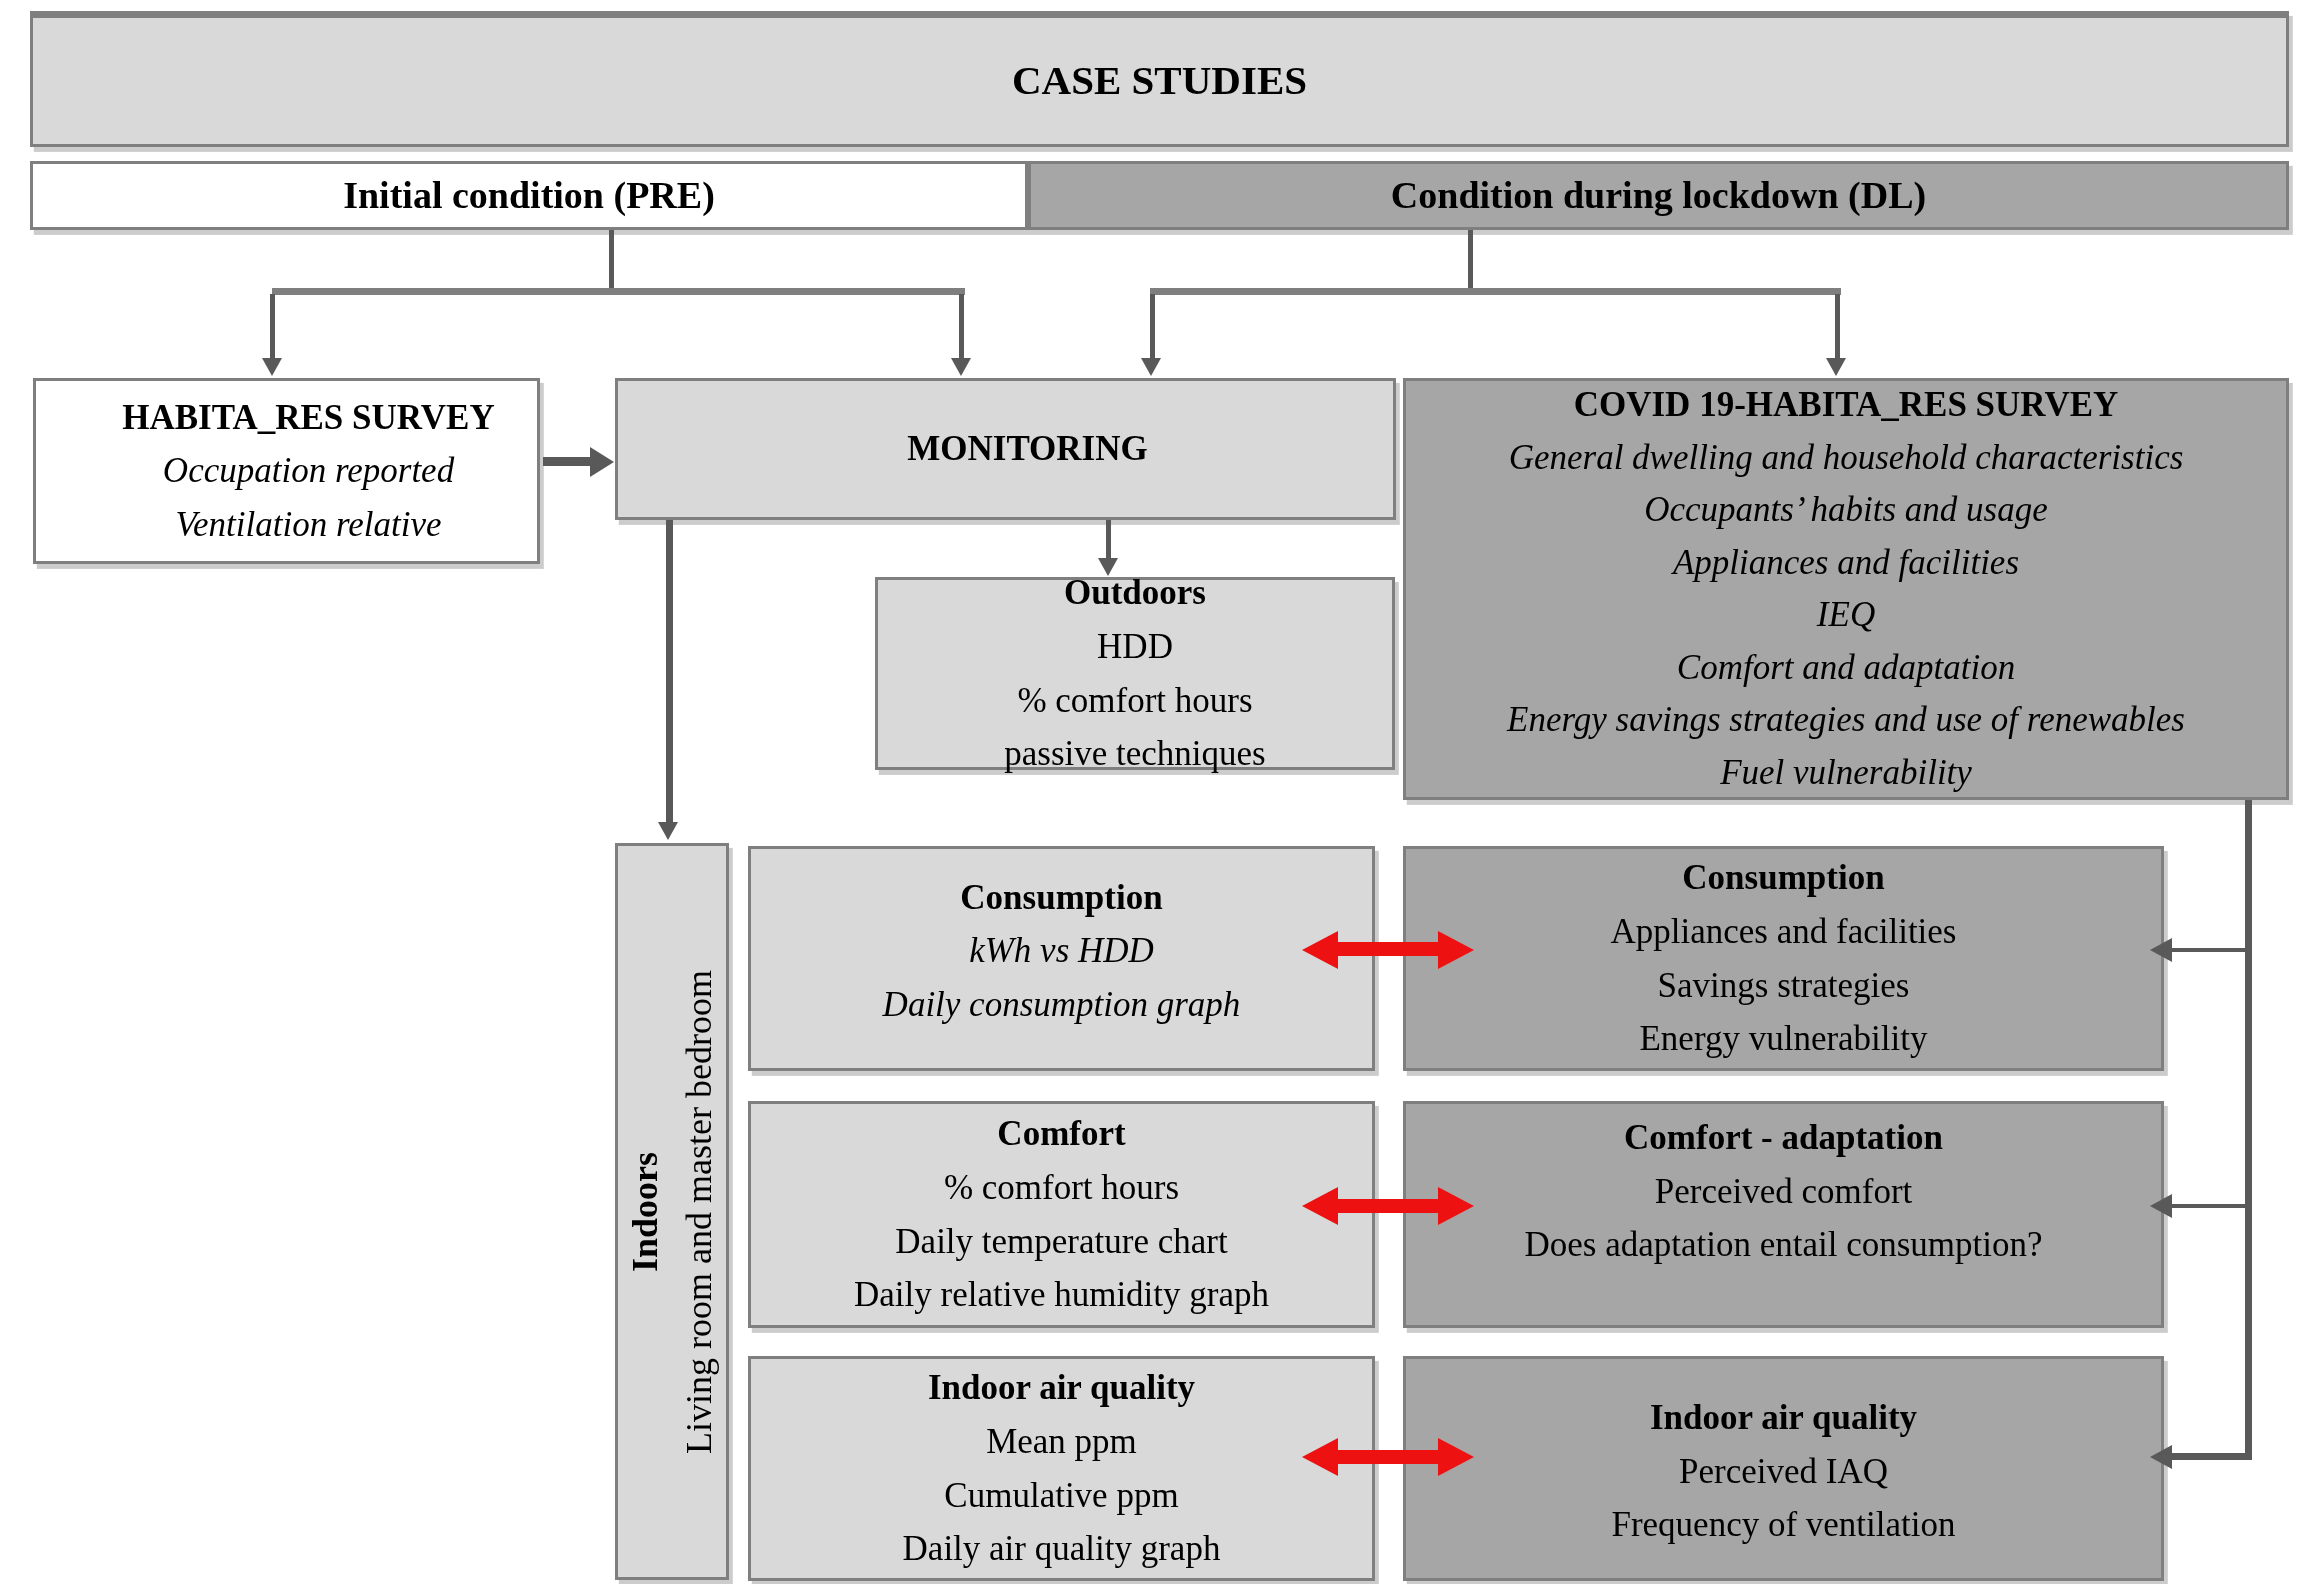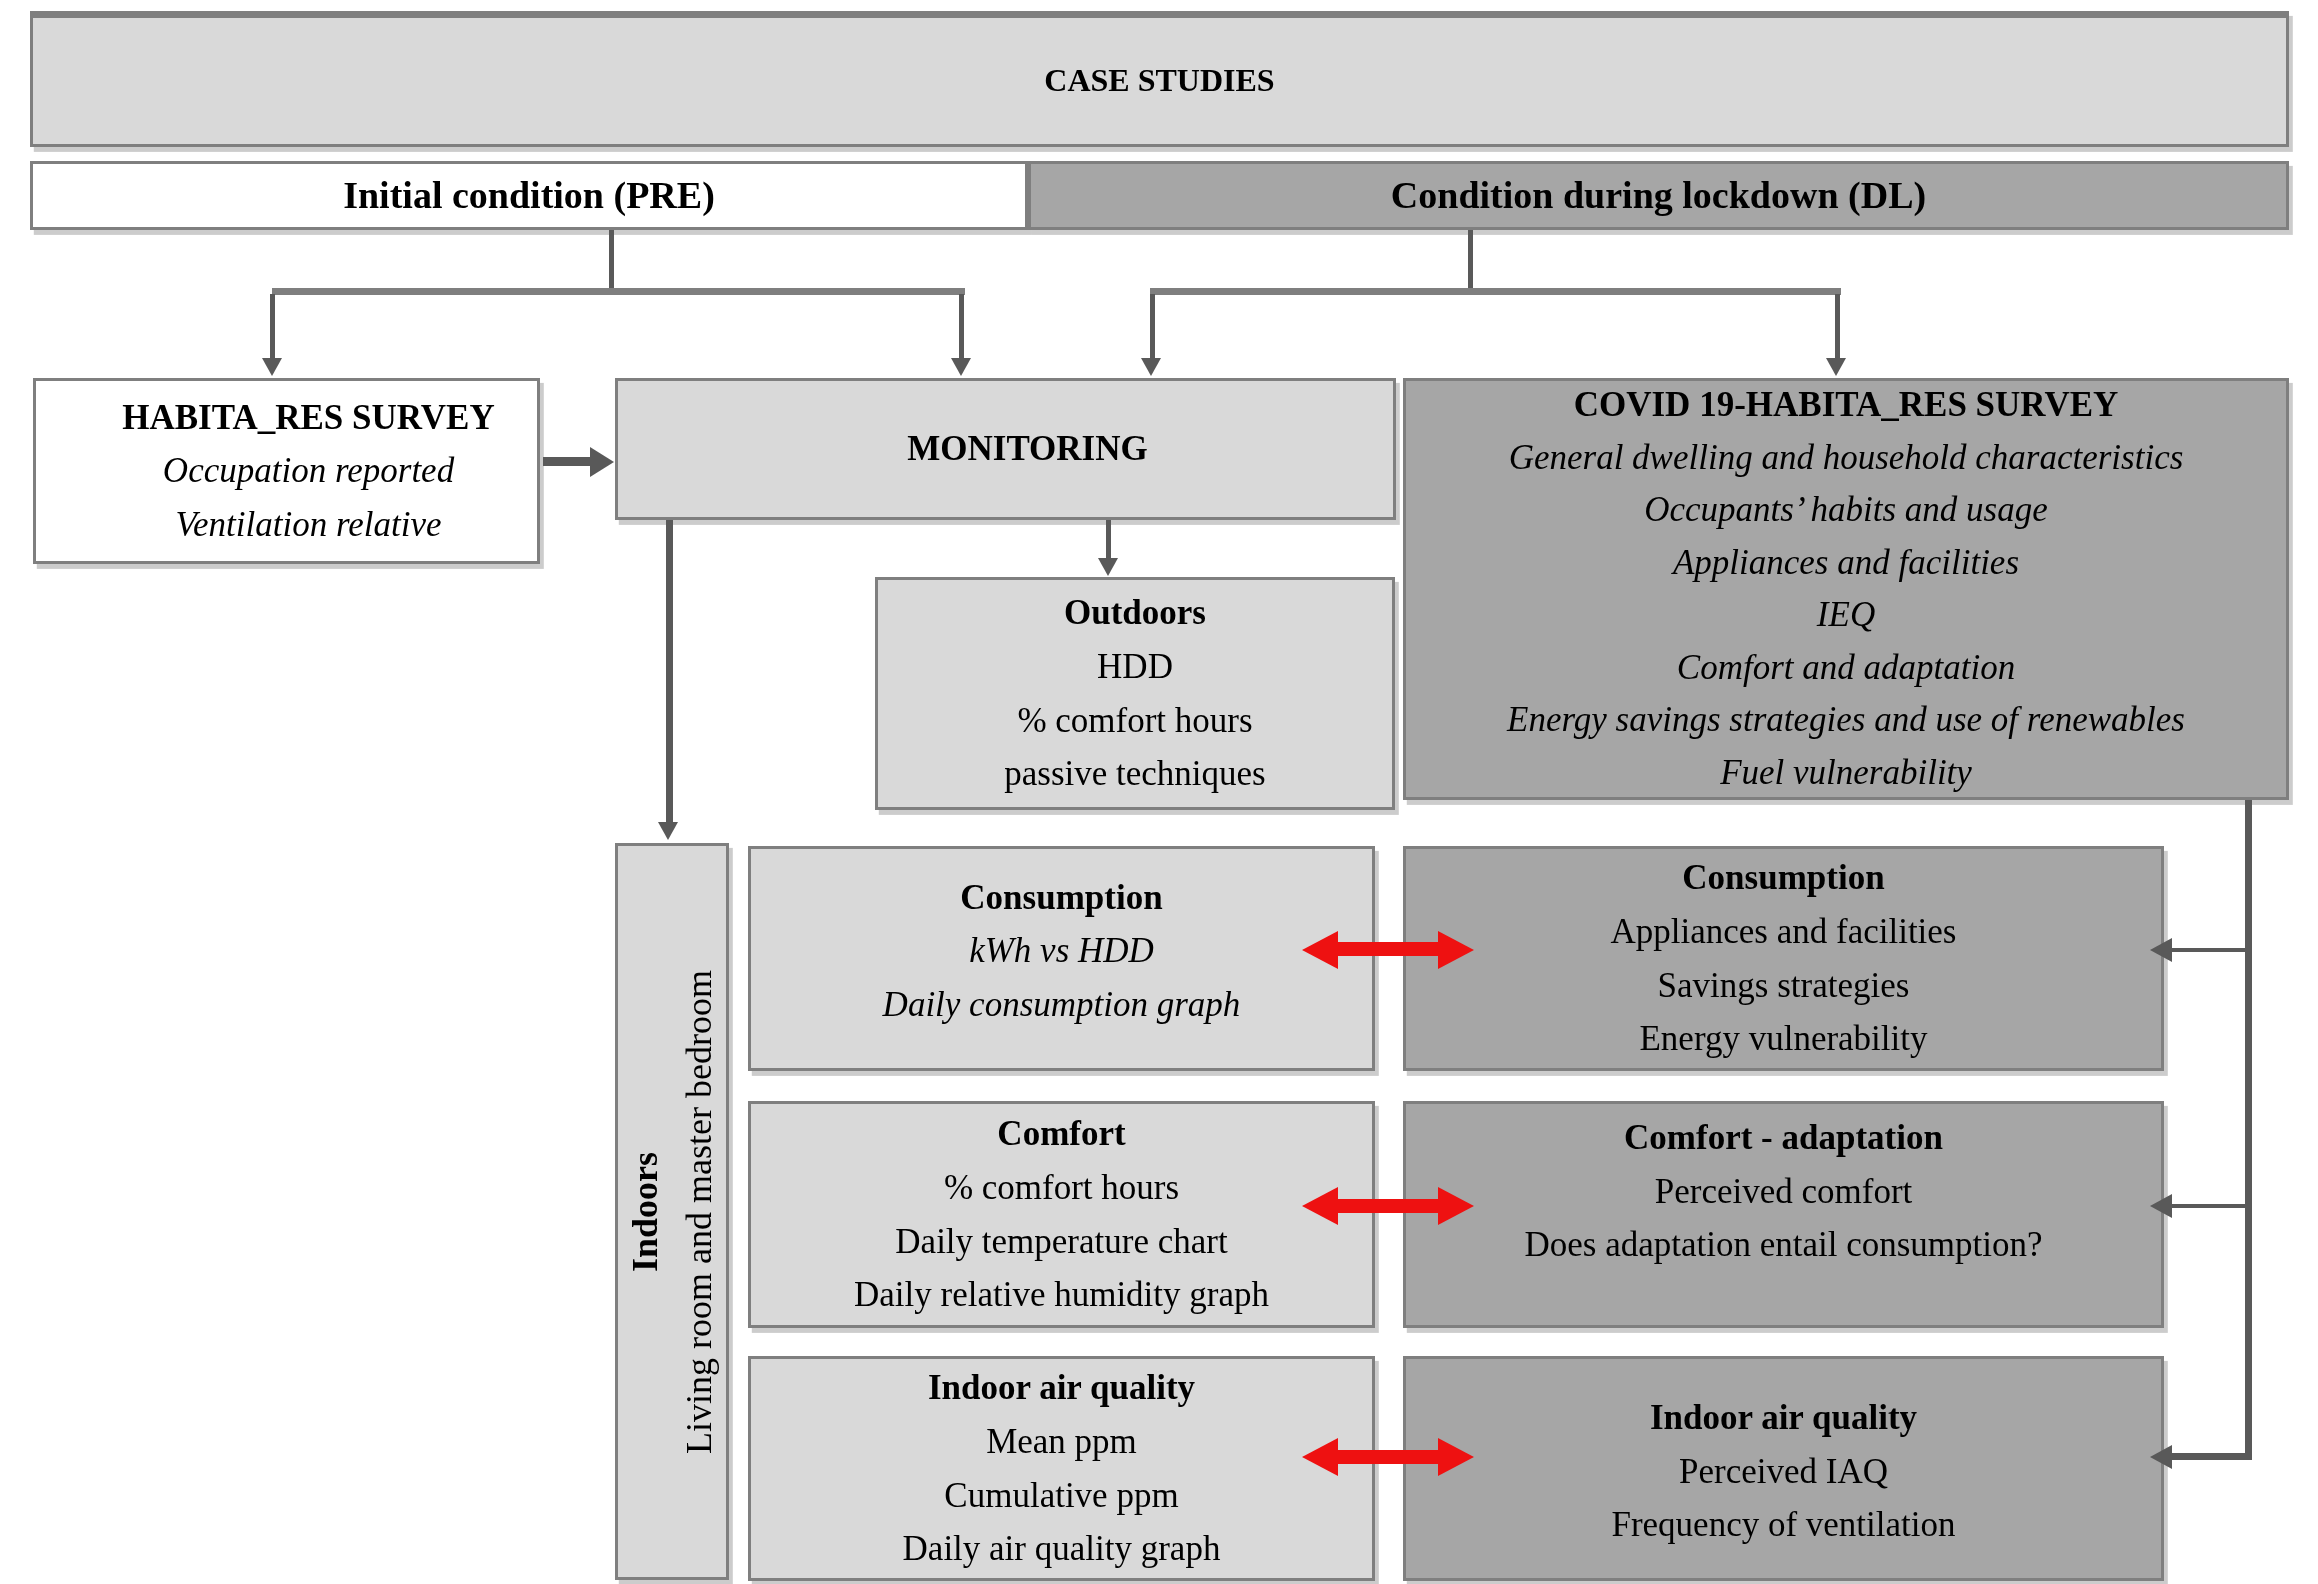--- a/index.html
+++ b/index.html
@@ -11,21 +11,21 @@
     position:absolute;box-sizing:border-box;border:3.2px solid var(--border-col,#7f7f7f);
     display:flex;flex-direction:column;justify-content:center;align-items:center;
     text-align:center;line-height:1.53;font-size:35px;
     box-shadow:3.8px 4.9px 0 rgba(110,110,110,0.35);
   }
   .light{background:var(--light-fill,#d9d9d9);}
   .dark{background:var(--dark-fill,#a6a6a6);}
   .white{background:#ffffff;}
   .title{font-weight:bold;}
   .it{font-style:italic;}
-  .hdr-title{font-weight:bold;font-size:32px;}
+  .hdr-title{font-weight:bold;font-size:41px;}
   .hdr-sub{font-size:36px;}
   .colhdr{font-weight:bold;font-size:38px;}
   .vline,.hline{position:absolute;background:var(--conn-col,#595959);}
   .tbar{position:absolute;background:var(--tbar-col,#7f7f7f);}
   .tri{position:absolute;width:0;height:0;}
   .tri-down{border-left:10.8px solid transparent;border-right:10.8px solid transparent;
             border-top:18.3px solid var(--conn-col,#595959);}
   .tri-right{border-top:15px solid transparent;border-bottom:15px solid transparent;
              border-left:24px solid var(--conn-col,#595959);}
   .tri-left{border-top:12px solid transparent;border-bottom:12px solid transparent;
@@ -89,21 +89,21 @@
     <div class="it">Appliances and facilities</div>
     <div class="it">IEQ</div>
     <div class="it">Comfort and adaptation</div>
     <div class="it">Energy savings strategies and use of renewables</div>
     <div class="it">Fuel vulnerability</div>
   </div>
 
   <div class="vline" style="left:1106px;top:520px;width:5.4px;height:40px;"></div>
   <div class="tri tri-down" style="left:1098px;top:558px;"></div>
 
-  <div class="box light" style="left:875px;top:577px;width:520px;height:233px;">
+  <div class="box light" style="left:875px;top:577px;width:520px;height:193px;">
     <div class="title">Outdoors</div>
     <div>HDD</div>
     <div>% comfort hours</div>
     <div>passive techniques</div>
   </div>
 
   <div class="vline" style="left:666px;top:520px;width:7px;height:304px;"></div>
   <div class="tri tri-down" style="left:658px;top:822px;"></div>
 
   <div class="box light" style="left:615px;top:843px;width:114px;height:737px;">

